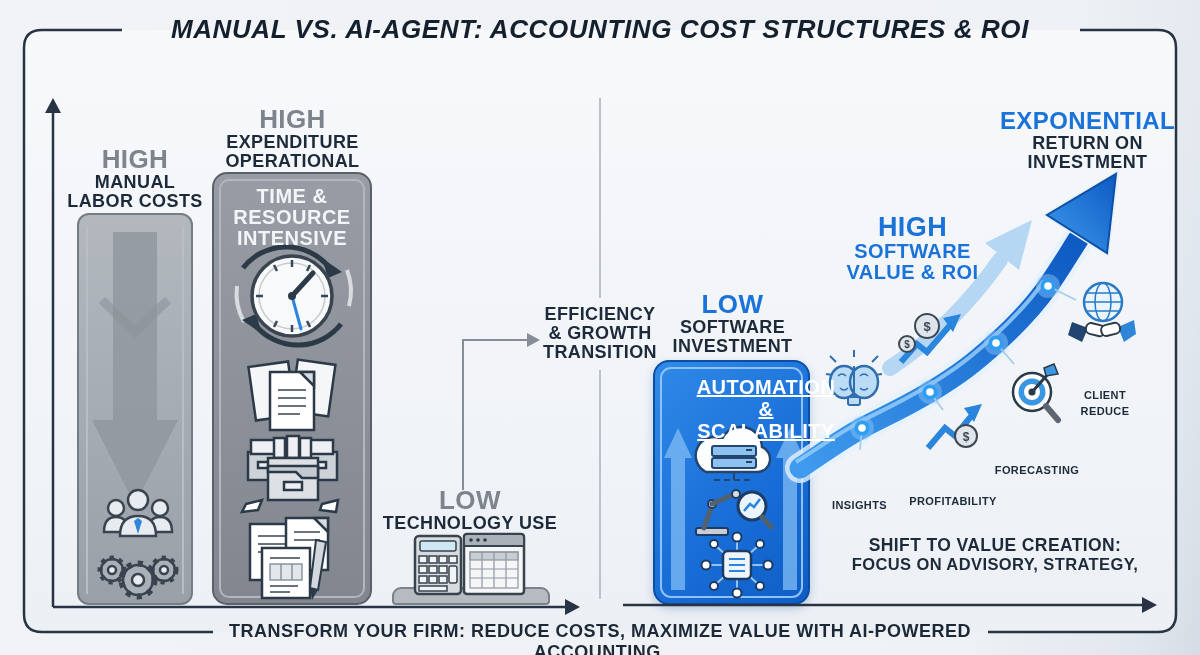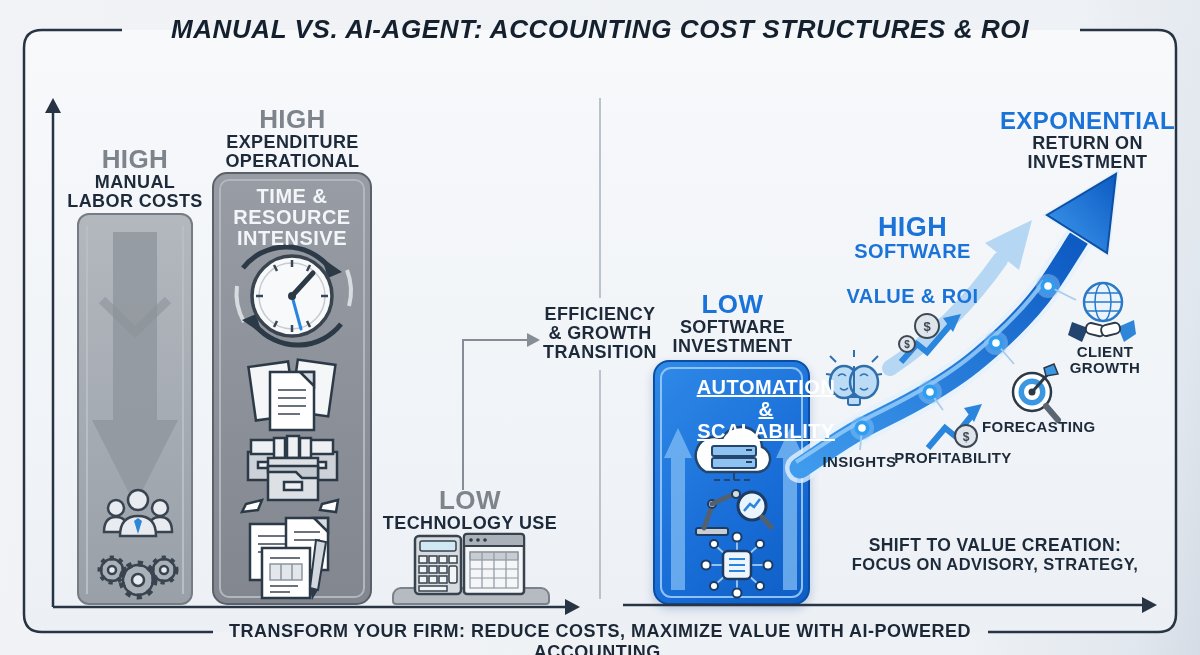--- a/index.html
+++ b/index.html
@@ -17,21 +17,21 @@
   .txt span{display:block;}
   .lvl-gray{color:#7d848c;}
   .lvl-blue{color:#1a73d8;}
   .title{font-size:26px;color:#15202e;letter-spacing:.6px;}
   .colhead{font-size:25px;letter-spacing:.8px;}
   .big{font-size:26px;line-height:27px;}
   .sub{font-size:18px;line-height:19px;}
   .mid{font-size:18px;line-height:19px;}
   .bar-label{font-size:20px;line-height:21px;color:#f3f6f8;letter-spacing:.5px;}
   .box-label{font-size:20px;line-height:22px;color:#ffffff;letter-spacing:.5px;}
-  .small-label{font-size:15px;line-height:16px;}
+  .small-label{font-size:11px;line-height:16px;margin-top:43px;}
   .shift1{font-size:17.5px;line-height:19px;}
   .shift2{font-size:16.5px;line-height:18px;}
   .footer-cap{font-size:18px;color:#1c2836;letter-spacing:.5px;}
   .bar1{
     left:77px;top:213px;width:116px;height:392px;border-radius:12px;
     background:linear-gradient(180deg,#b3b8bf,#9aa0a8);
     border:2px solid #767c84;box-sizing:border-box;
   }
   .bar2{
     left:212px;top:172px;width:160px;height:433px;border-radius:15px;
@@ -436,35 +436,35 @@
   </div>
 
   <div class="txt box-label abs" style="left:692px;top:376px;width:148px;text-decoration:underline;">
     <span>AUTOMATION</span>
     <span>&amp; SCALABILITY</span>
   </div>
 
   <div class="txt abs lvl-blue" style="left:830px;top:213px;width:165px;">
     <span style="font-size:27px;line-height:28px;">HIGH</span>
     <span style="font-size:20px;line-height:21px;">SOFTWARE</span>
-    <span style="font-size:20px;line-height:21px;margin-top:24px;">VALUE &amp; ROI</span>
+    <span style="font-size:20px;line-height:21px;">VALUE &amp; ROI</span>
   </div>
 
   <div class="txt abs" style="left:985px;top:108px;width:205px;">
     <span class="lvl-blue" style="font-size:24px;line-height:26px;">EXPONENTIAL</span>
     <span class="sub">RETURN ON</span>
     <span class="sub">INVESTMENT</span>
   </div>
 
   <div class="txt small-label abs" style="left:812px;top:454px;width:95px;">INSIGHTS</div>
   <div class="txt small-label abs" style="left:893px;top:450px;width:120px;">PROFITABILITY</div>
   <div class="txt small-label abs" style="left:982px;top:419px;width:110px;">FORECASTING</div>
   <div class="txt small-label abs" style="left:1064px;top:344px;width:82px;">
     <span>CLIENT</span>
-    <span>GROWTH</span>
+    <span>REDUCE</span>
   </div>
 
   <div class="txt abs" style="left:850px;top:536px;width:290px;">
     <span class="shift1">SHIFT TO VALUE CREATION:</span>
     <span class="shift2">FOCUS ON ADVISORY, STRATEGY,</span>
   </div>
 
   <div class="txt footer-cap abs" style="left:215px;top:621px;width:770px;">TRANSFORM YOUR FIRM: REDUCE COSTS, MAXIMIZE VALUE WITH AI-POWERED ACCOUNTING.</div>
 
 </div>

